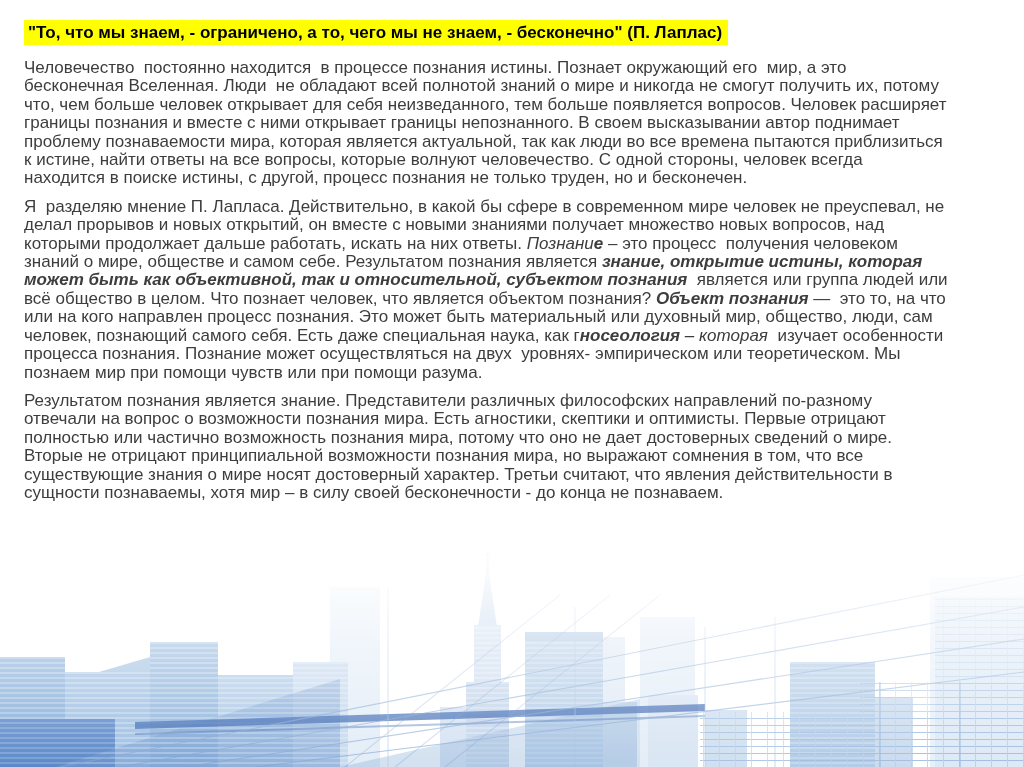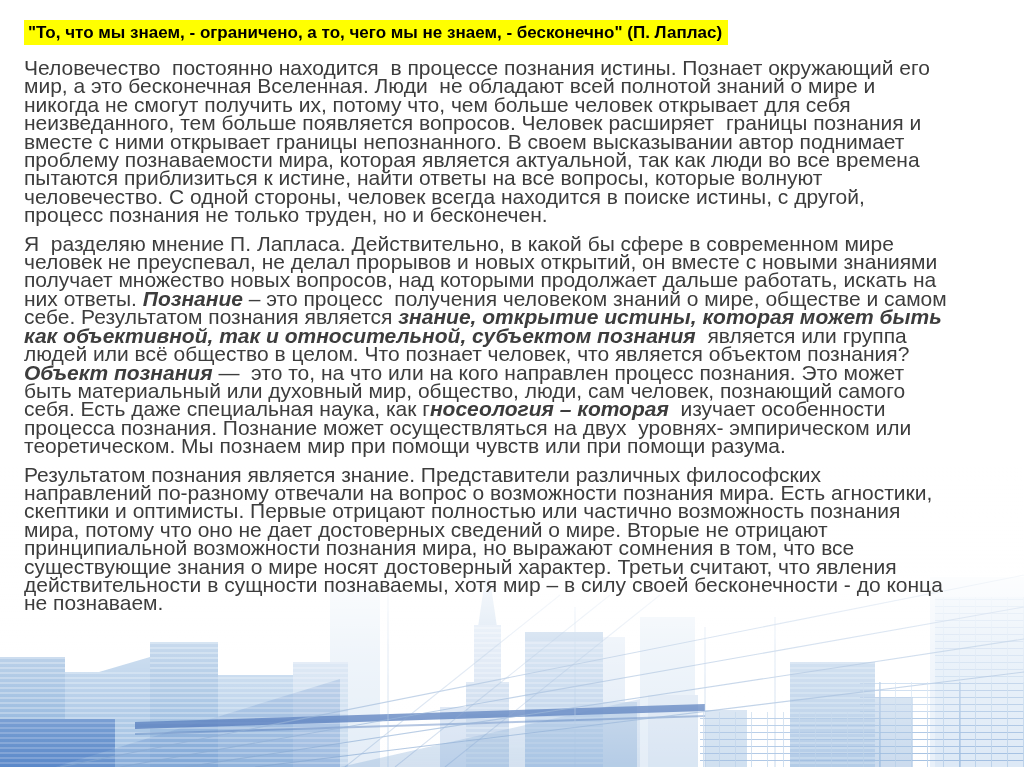--- a/index.html
+++ b/index.html
@@ -21,28 +21,28 @@
     background:#ffff00;
     color:#000000;
     font-weight:700;
     font-size:17px;
     line-height:24px;
     padding:3px 6px 3px 4px;
     box-decoration-break:clone;
   }
   .essay p{
     margin:0 0 10px 0;
-    font-size:21px;
+    font-size:17px;
     line-height:18.4px;
     color:#3d3d3d;
     white-space:pre-wrap;
     text-align:left;
   }
   .run-normal{font-style:normal;font-weight:400;}
-  .run-italic{font-style:italic;font-weight:700;}
+  .run-italic{font-style:italic;font-weight:400;}
   .run-bold-italic{font-style:italic;font-weight:700;}
   .skyline{
     position:absolute;
     left:0;bottom:0;
     width:1024px;height:300px;
     z-index:1;
     pointer-events:none;
     opacity:0.96;
   }
 </style>

